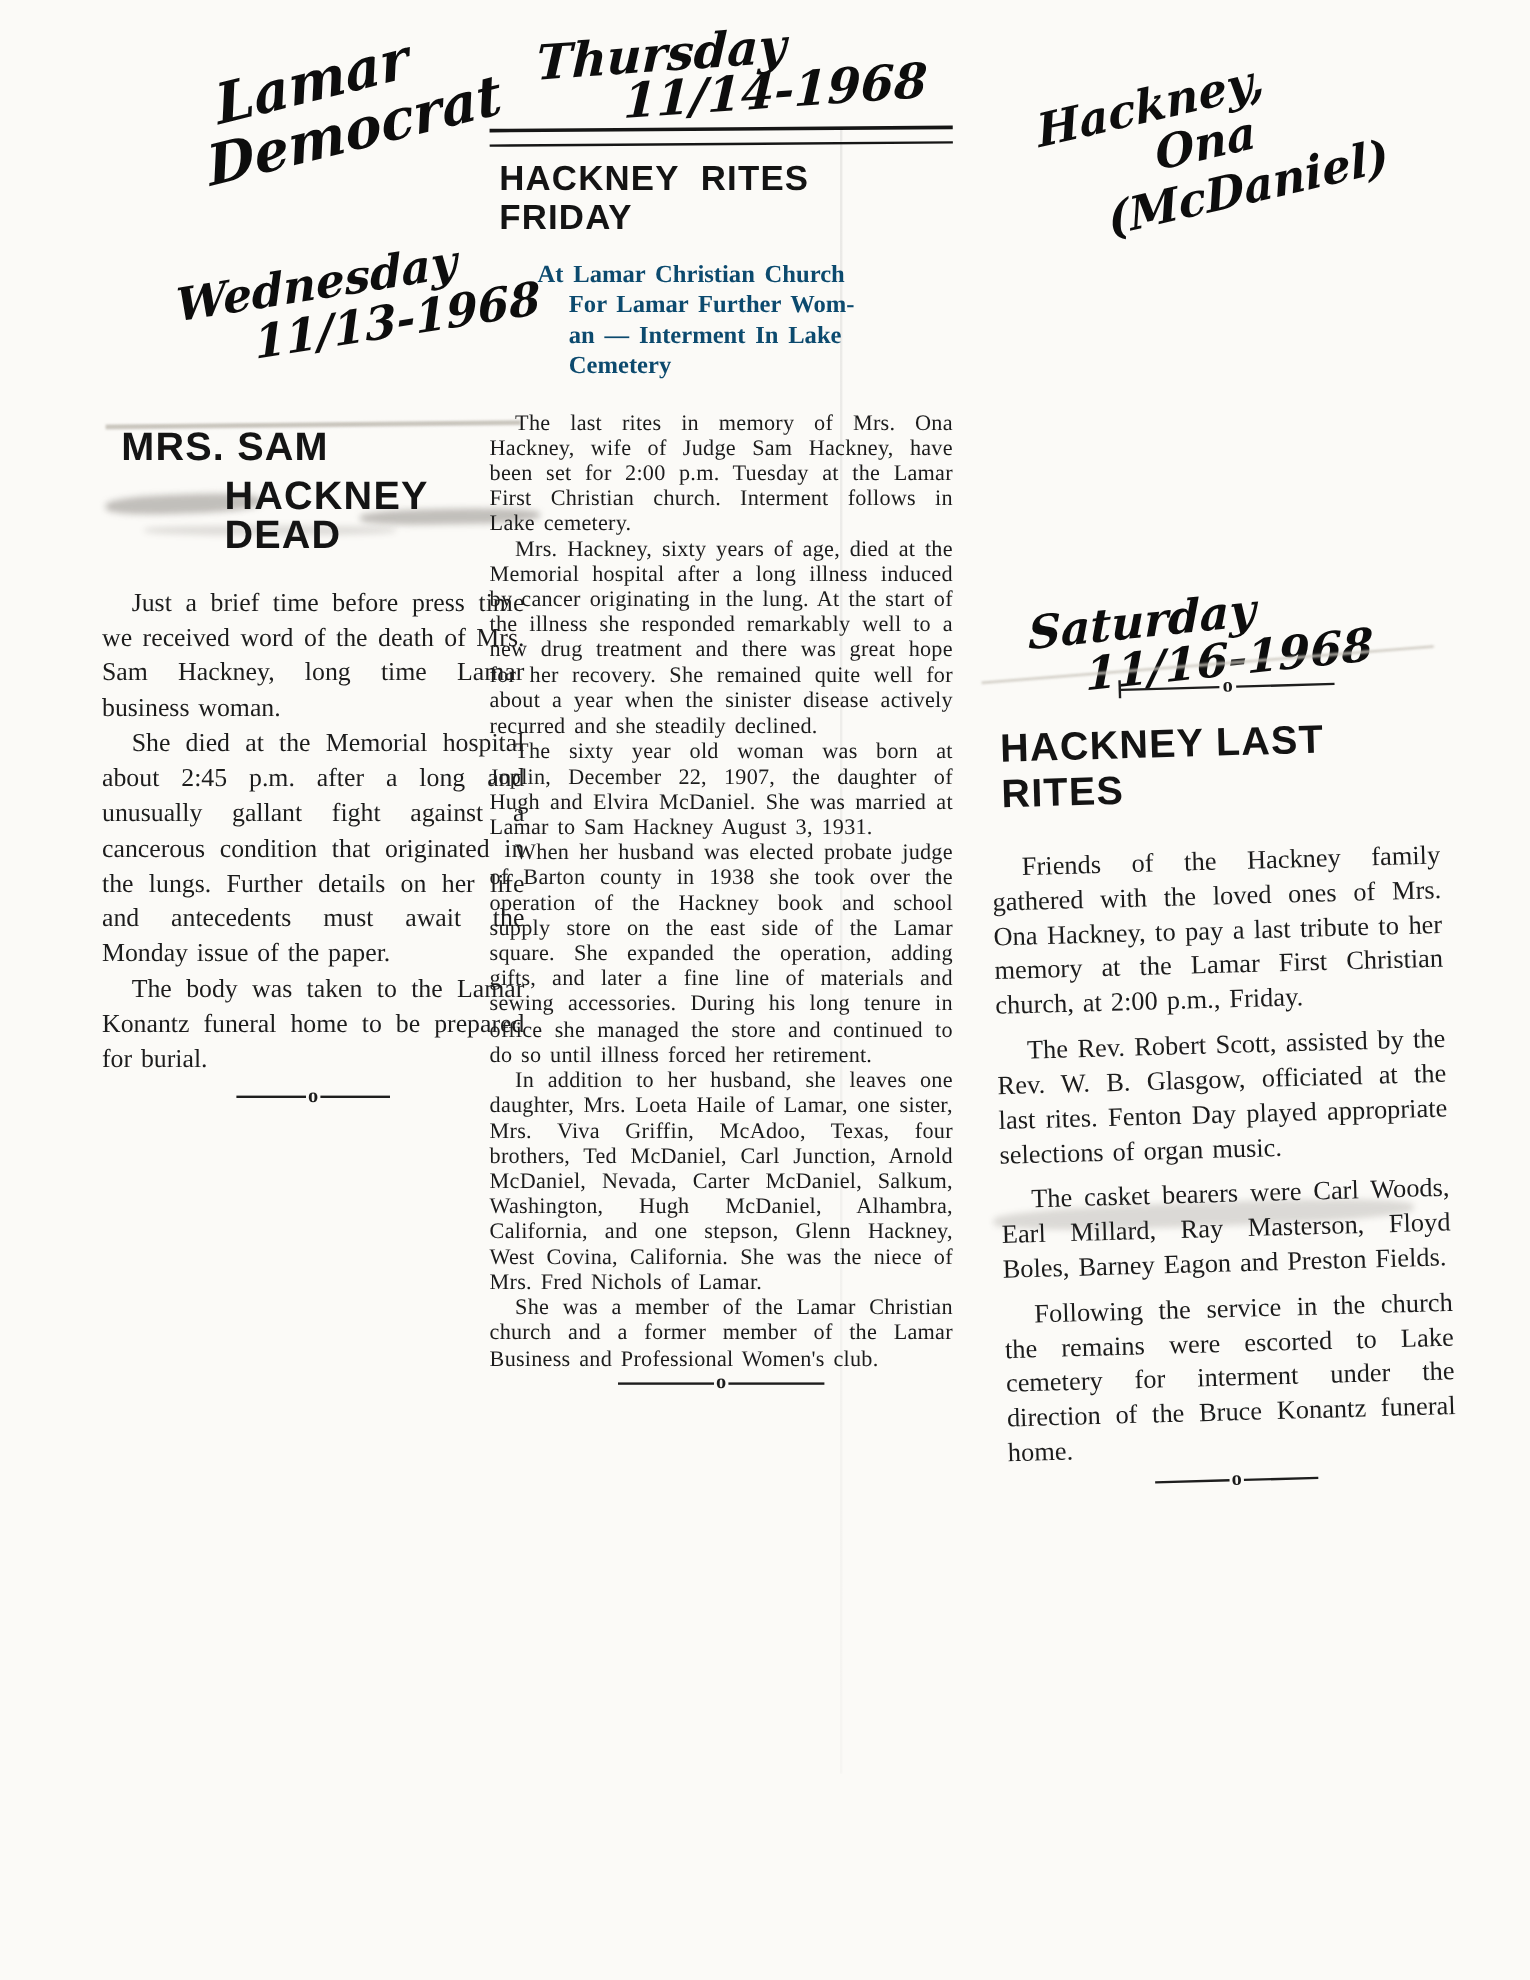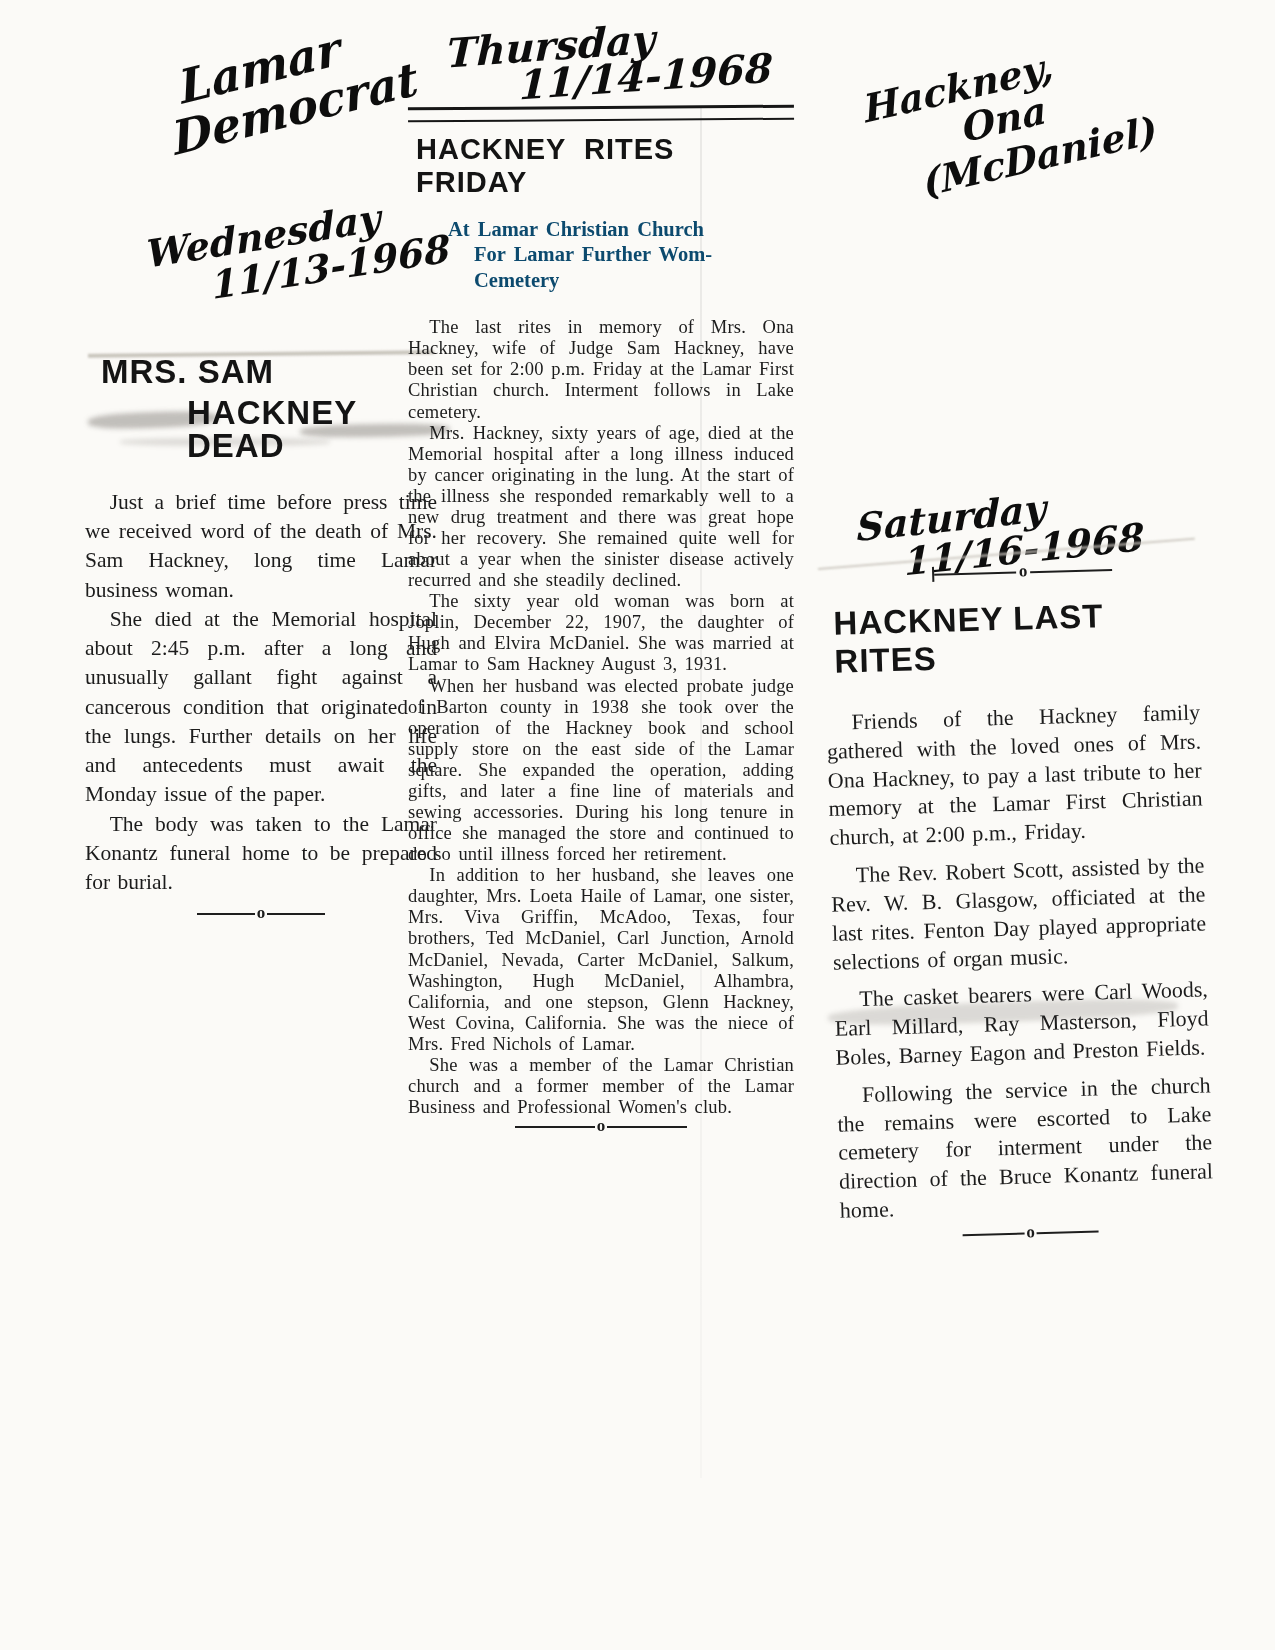--- a/index.html
+++ b/index.html
@@ -152,24 +152,25 @@
       <span class="line"></span>
     </div>
   </div>
 
   <div class="clip" id="article-middle">
     <div class="double-rule"></div>
     <div class="headline">HACKNEY RITES FRIDAY</div>
     <div class="subhead">
       <span>At Lamar Christian Church</span>
       <span>For Lamar Further Wom-</span>
+      <span>an — Interment In Lake</span>
       <span>Cemetery</span>
     </div>
     <div class="body">
-      <p>The last rites in memory of Mrs. Ona Hackney, wife of Judge Sam Hackney, have been set for 2:00 p.m. Friday at the Lamar First Christian church. Interment follows in Lake cemetery.</p>
+      <p>The last rites in memory of Mrs. Ona Hackney, wife of Judge Sam Hackney, have been set for 2:00 p.m. Tuesday at the Lamar First Christian church. Interment follows in Lake cemetery.</p>
       <p>Mrs. Hackney, sixty years of age, died at the Memorial hospital after a long illness induced by cancer originating in the lung. At the start of the illness she responded remarkably well to a new drug treatment and there was great hope for her recovery. She remained quite well for about a year when the sinister disease actively recurred and she steadily declined.</p>
       <p>The sixty year old woman was born at Joplin, December 22, 1907, the daughter of Hugh and Elvira McDaniel. She was married at Lamar to Sam Hackney August 3, 1931.</p>
       <p>When her husband was elected probate judge of Barton county in 1938 she took over the operation of the Hackney book and school supply store on the east side of the Lamar square. She expanded the operation, adding gifts, and later a fine line of materials and sewing accessories. During his long tenure in office she managed the store and continued to do so until illness forced her retirement.</p>
       <p>In addition to her husband, she leaves one daughter, Mrs. Loeta Haile of Lamar, one sister, Mrs. Viva Griffin, McAdoo, Texas, four brothers, Ted McDaniel, Carl Junction, Arnold McDaniel, Nevada, Carter McDaniel, Salkum, Washington, Hugh McDaniel, Alhambra, California, and one stepson, Glenn Hackney, West Covina, California. She was the niece of Mrs. Fred Nichols of Lamar.</p>
       <p>She was a member of the Lamar Christian church and a former member of the Lamar Business and Professional Women's club.</p>
     </div>
     <div class="divider" id="div-middle">
       <span class="line"></span>
       <span class="o">o</span>
       <span class="line"></span>

